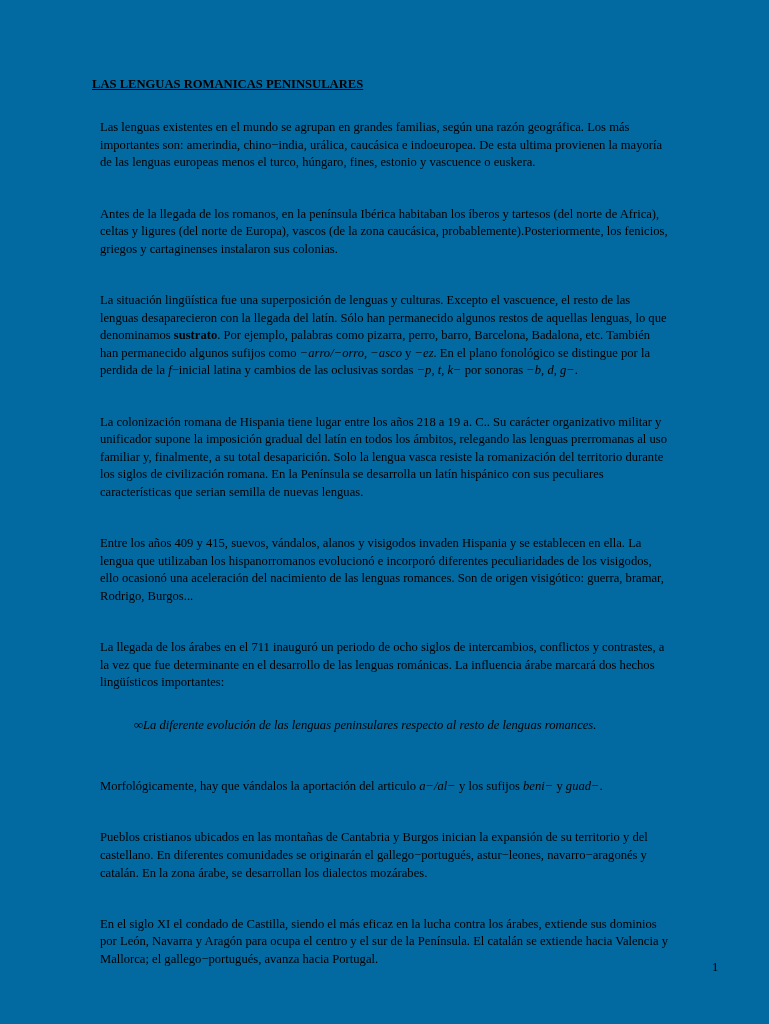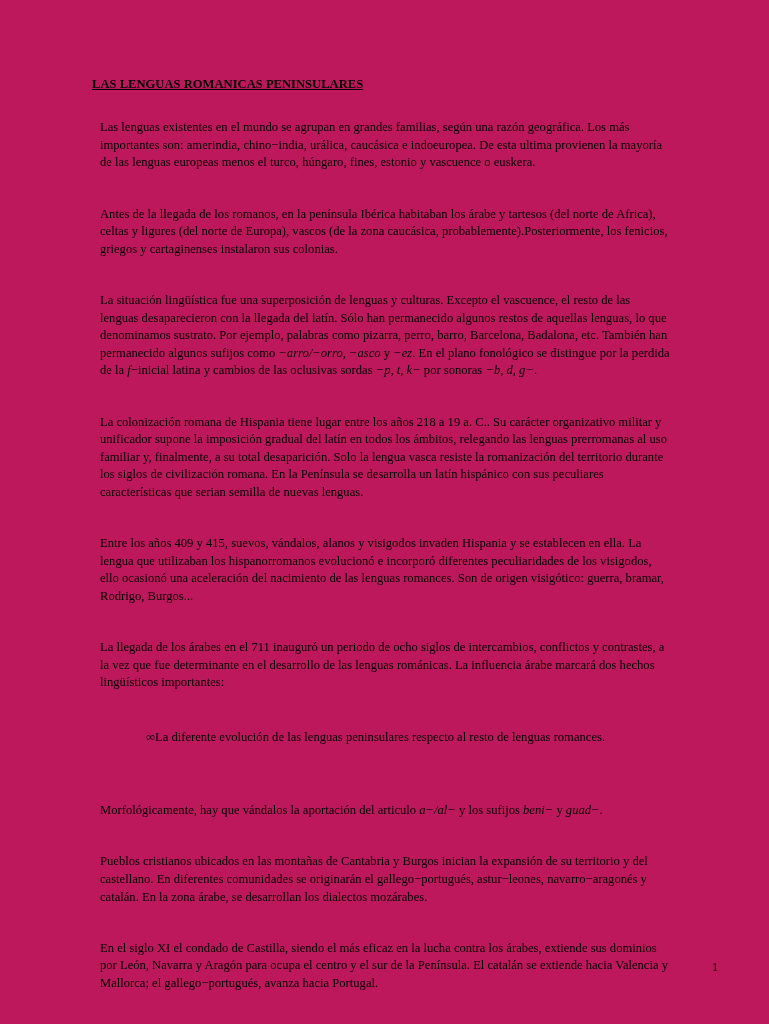--- a/index.html
+++ b/index.html
@@ -8,21 +8,21 @@
     background: #ffffff;
   }
   body {
     font-family: "Liberation Serif", "DejaVu Serif", serif;
     color: #000000;
   }
   #page {
     position: relative;
     width: 769px;
     height: 1024px;
-    background: #be185d;
+    background: #0369a1;
     overflow: hidden;
   }
   #doc-body {
     position: absolute;
     left: 92px;
     top: 76px;
     width: 586px;
     font-size: 12.6px;
     line-height: 17.6px;
     text-align: left;
@@ -36,29 +36,30 @@
     margin: 8px;
     padding: 0;
   }
   .gap {
     height: 17.6px;
   }
   .gap-small {
     height: 17.6px;
   }
   .bullets {
-    margin: 12px;
+    margin: 0;
     padding: 0 0 0 42px;
+    font-style: italic;
   }
   .bullet-line {
     margin: 0;
     padding: 0;
     white-space: nowrap;
   }
-  b.bold { font-weight: normal; }
+  b.bold { font-weight: bold; }
   i.ital { }
   #page-number {
     position: absolute;
     left: 712px;
     top: 959px;
     font-size: 12.6px;
     line-height: 16px;
   }
 </style>
 </head>
@@ -69,21 +70,21 @@
   <div id="doc-body">
 
     <p class="heading">LAS LENGUAS ROMANICAS PENINSULARES</p>
 
     <div class="gap"></div>
 
     <p class="para">Las lenguas existentes en el mundo se agrupan en grandes familias, según una razón geográfica. Los más importantes son: amerindia, chino−india, urálica, caucásica e indoeuropea. De esta ultima provienen la mayoría de las lenguas europeas menos el turco, húngaro, fines, estonio y vascuence o euskera.</p>
 
     <div class="gap"></div>
 
-    <p class="para">Antes de la llegada de los romanos, en la península Ibérica habitaban los árabe y tartesos (del norte de Africa), celtas y ligures (del norte de Europa), vascos (de la zona caucásica, probablemente).Posteriormente, los fenicios, griegos y cartaginenses instalaron sus colonias.</p>
+    <p class="para">Antes de la llegada de los romanos, en la península Ibérica habitaban los íberos y tartesos (del norte de Africa), celtas y ligures (del norte de Europa), vascos (de la zona caucásica, probablemente).Posteriormente, los fenicios, griegos y cartaginenses instalaron sus colonias.</p>
 
     <div class="gap"></div>
 
     <p class="para"><span>La situación lingüística fue una superposición de lenguas y culturas. Excepto el vascuence, el resto de las lenguas desaparecieron con la llegada del latín. Sólo han permanecido algunos restos de aquellas lenguas, lo que denominamos </span><b class="bold">sustrato</b><span>. Por ejemplo, palabras como pizarra, perro, barro, Barcelona, Badalona, etc. También han permanecido algunos sufijos como </span><i class="ital">−arro/−orro, −asco</i><span> y </span><i class="ital">−ez</i><span>. En el plano fonológico se distingue por la perdida de la </span><i class="ital">f</i><span>−inicial latina y cambios de las oclusivas sordas </span><i class="ital">−p, t, k−</i><span> por sonoras </span><i class="ital">−b, d, g−</i><span>.</span></p>
 
     <div class="gap"></div>
 
     <p class="para">La colonización romana de Hispania tiene lugar entre los años 218 a 19 a. C.. Su carácter organizativo militar y unificador supone la imposición gradual del latín en todos los ámbitos, relegando las lenguas prerromanas al uso familiar y, finalmente, a su total desaparición. Solo la lengua vasca resiste la romanización del territorio durante los siglos de civilización romana. En la Península se desarrolla un latín hispánico con sus peculiares características que serian semilla de nuevas lenguas.</p>
 
     <div class="gap"></div>

